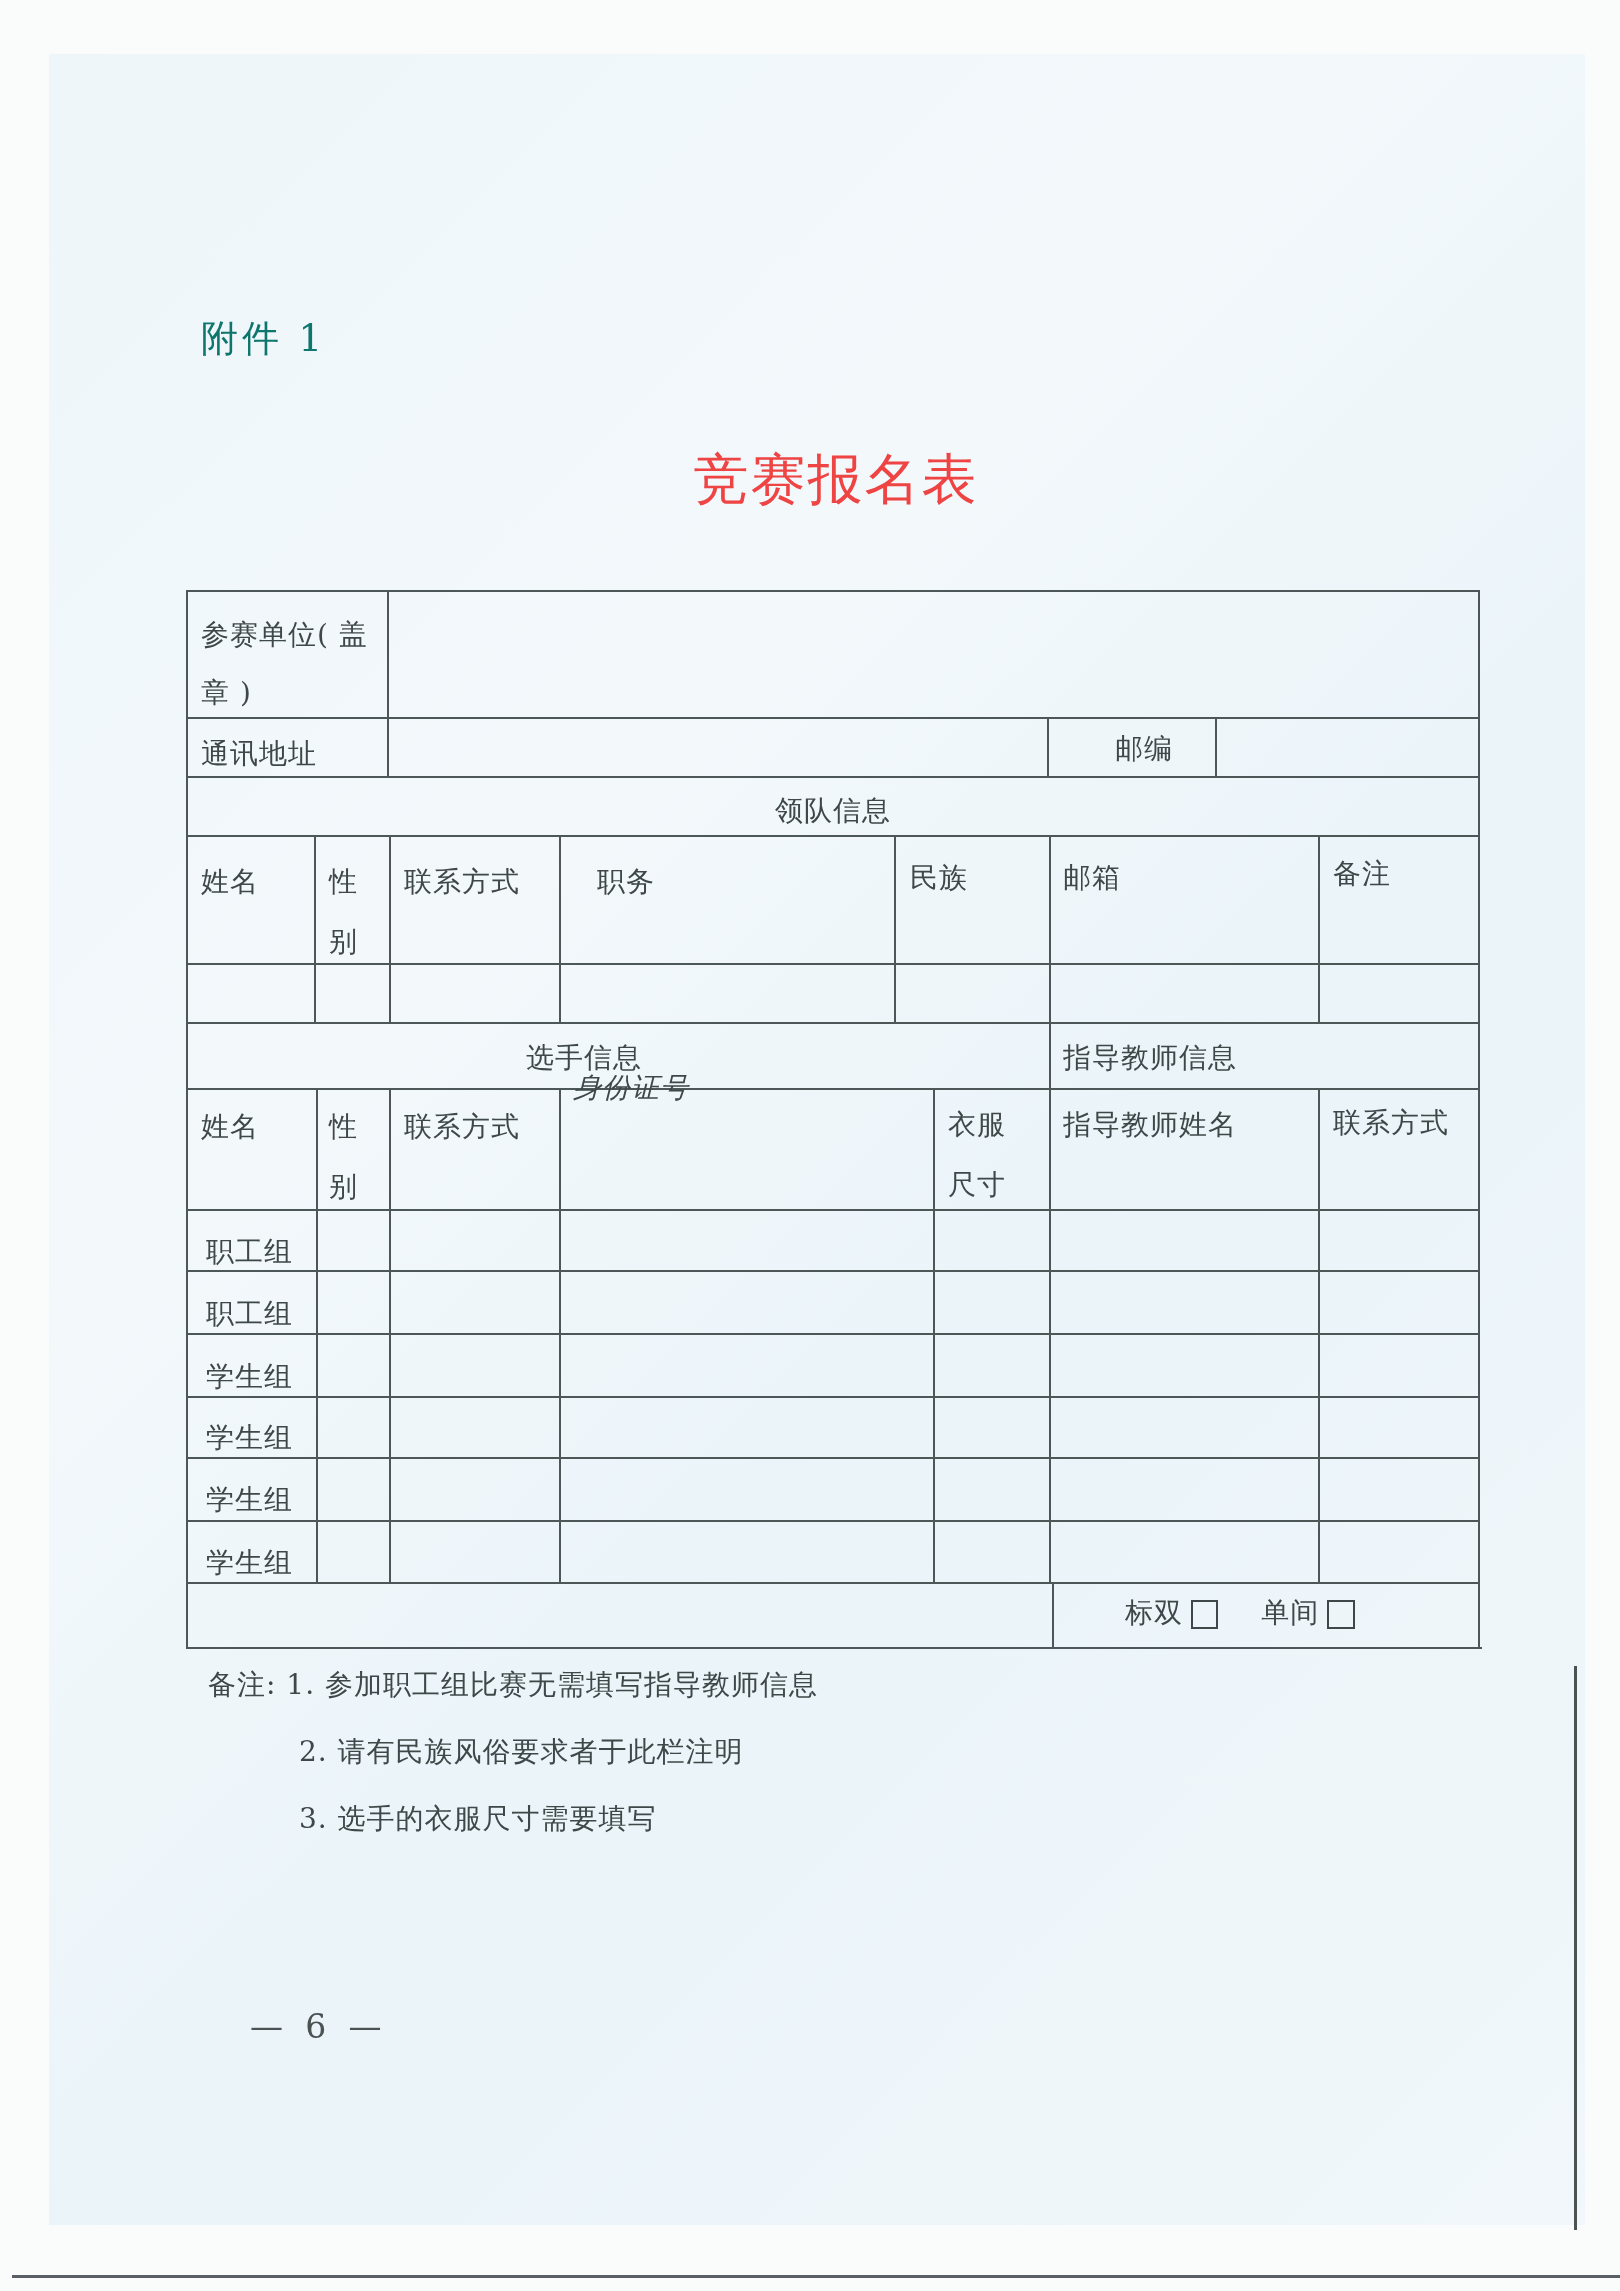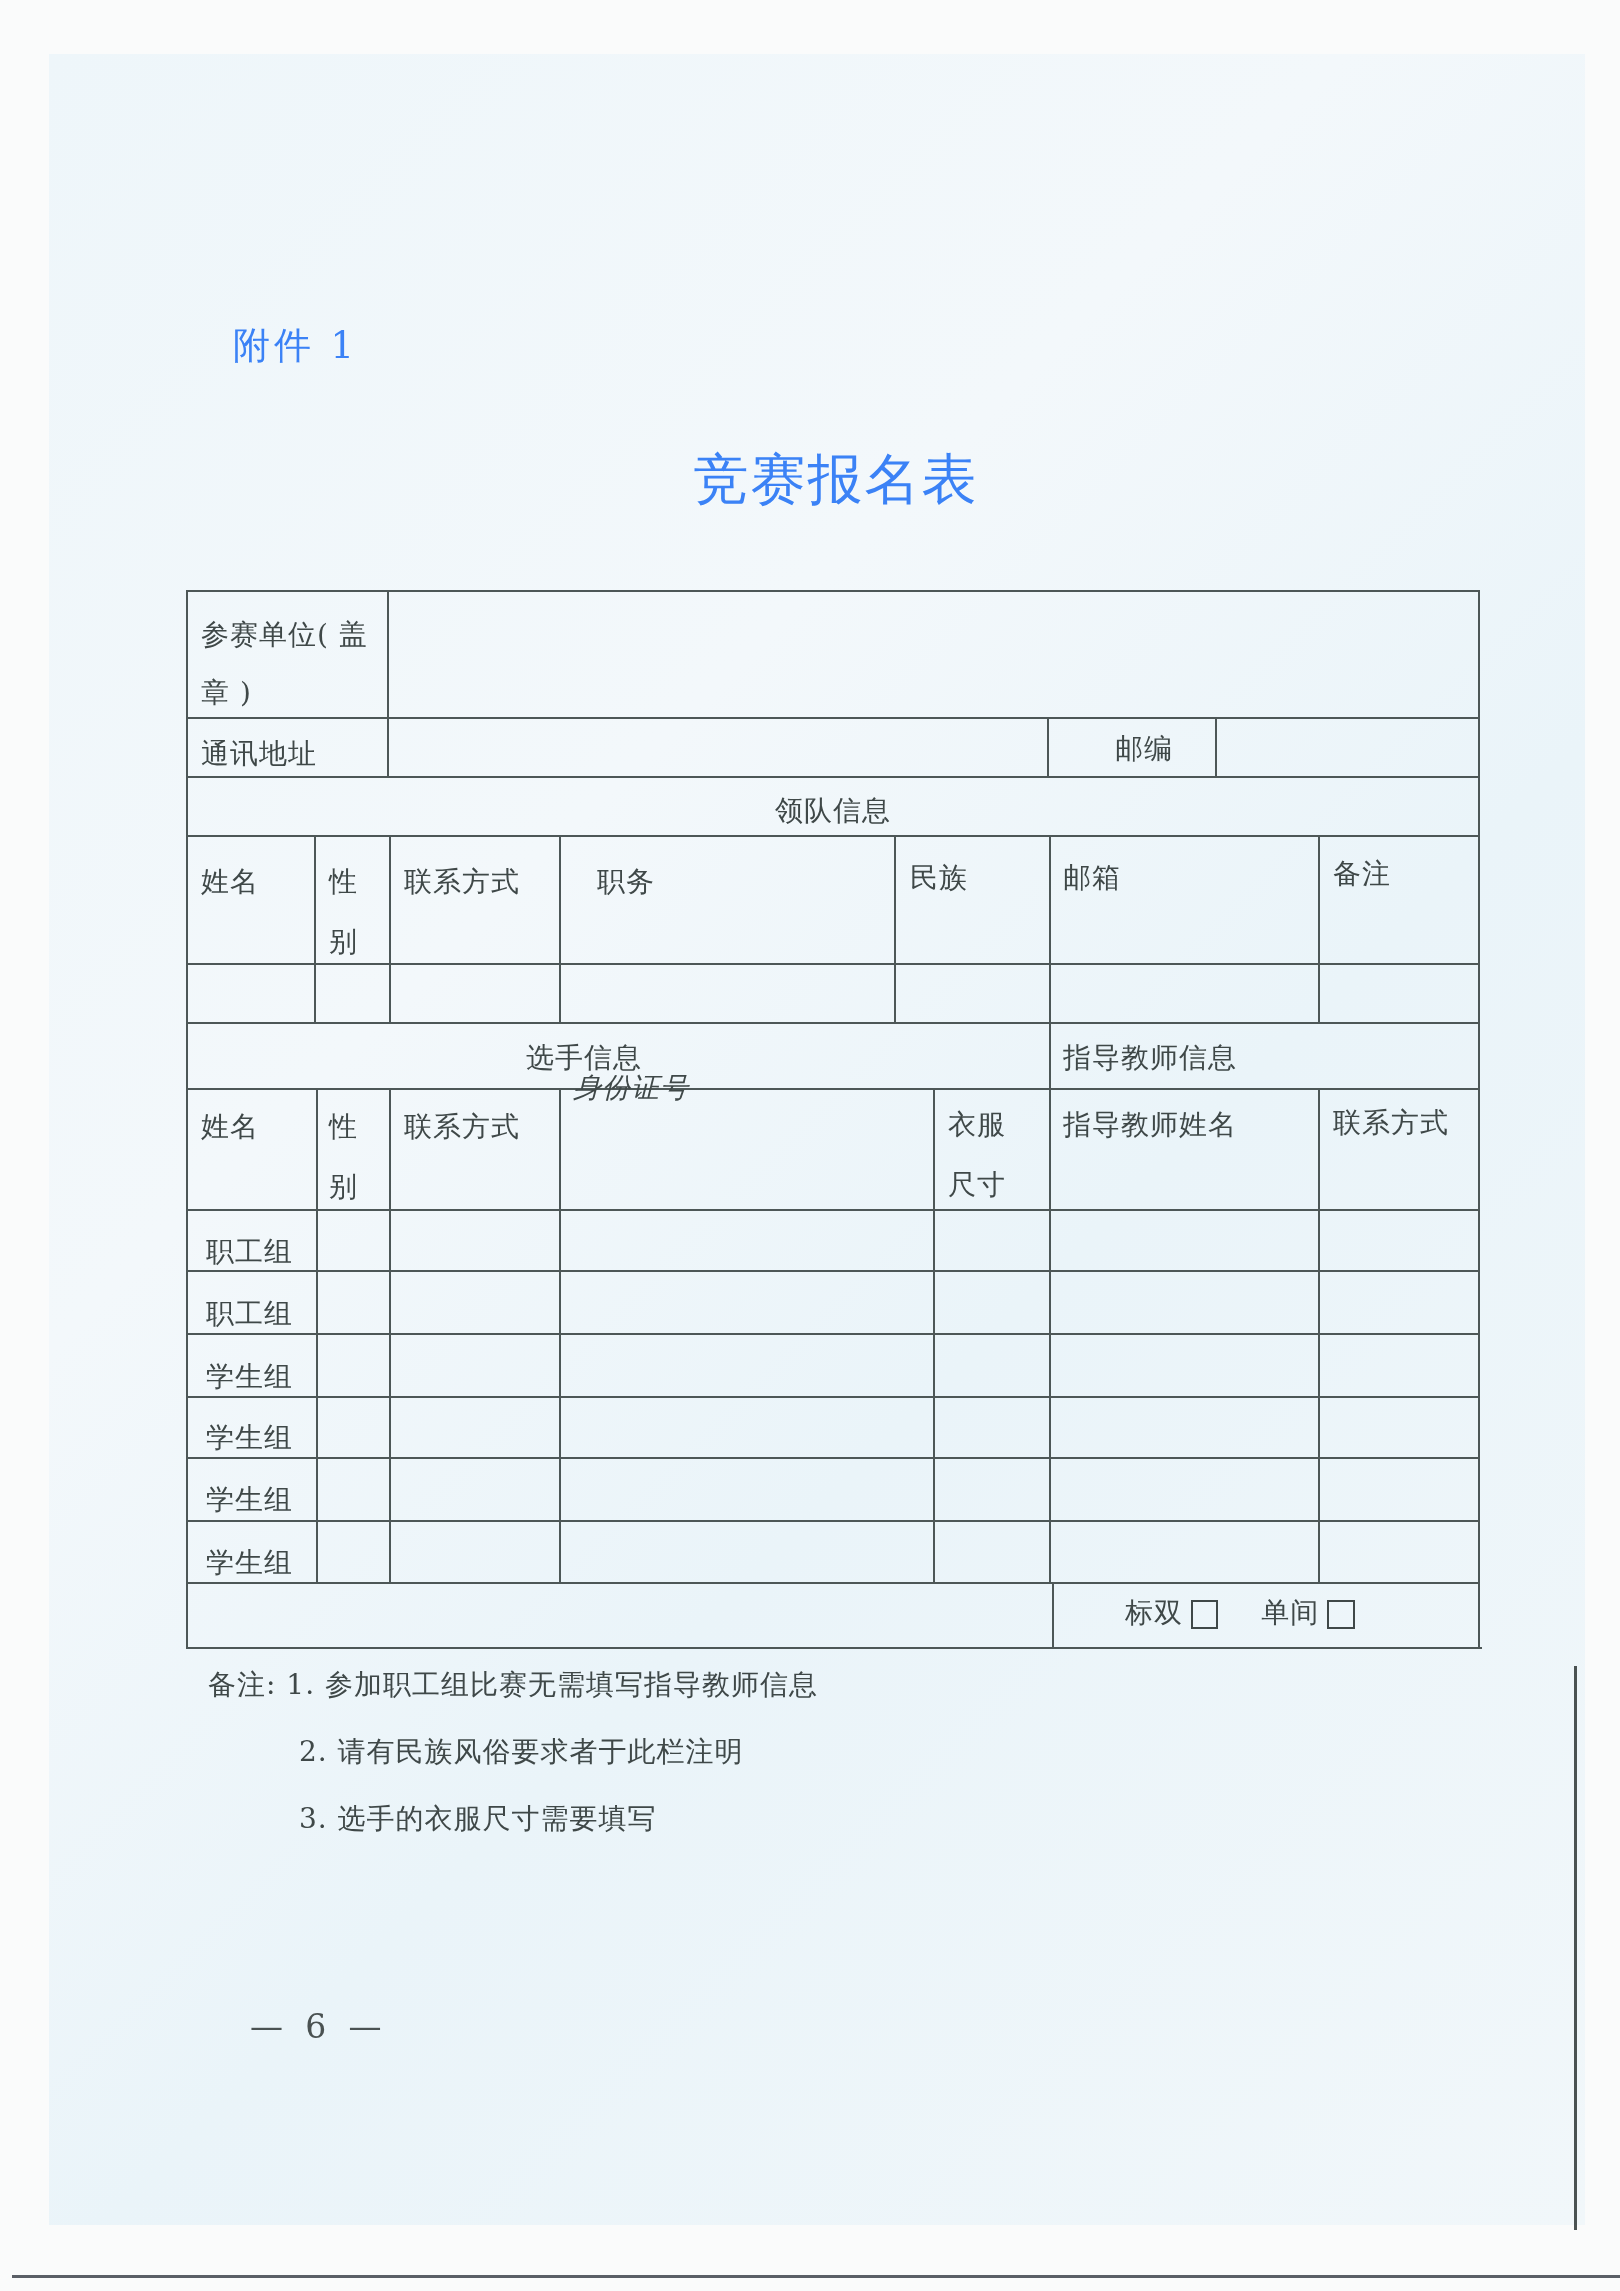--- a/index.html
+++ b/index.html
@@ -9,22 +9,22 @@
     font-family: "DejaVu Serif", "Liberation Serif", serif;
     color: #3f4a4a;
   }
   .scan-tint {
     position: absolute; left: 49px; top: 54px; width: 1536px; height: 2171px;
     background: linear-gradient(135deg, #eef6fa 0%, #f3f8fb 35%, #eaf4f9 60%, #f1f7fa 100%);
   }
   .edge-right { position: absolute; left: 1574px; top: 1666px; width: 2.9px; height: 564px; background: #4a5252; }
   .edge-bottom { position: absolute; left: 11.8px; top: 2275px; width: 1608px; height: 2.9px; background: #5a5f66; }
 
-  .annex { position: absolute; left: 201px; top: 321px; font-size: 37px; letter-spacing: 3.9px; color: #3b82f6; margin-left: 32px; }
-  .title { position: absolute; left: 0; width: 1620px; top: 443px; text-align: center; font-size: 55px; letter-spacing: 2px; color: #3b82f6; padding-left: 52px; box-sizing: border-box; }
+  .annex { position: absolute; left: 201px; top: 314px; font-size: 37px; letter-spacing: 3.9px; color: #0f766e; }
+  .title { position: absolute; left: 0; width: 1620px; top: 443px; text-align: center; font-size: 55px; letter-spacing: 2px; color: #ef4444; padding-left: 52px; box-sizing: border-box; }
 
   .form { position: absolute; left: 0; top: 0; width: 1620px; height: 2292px; }
   .hl, .vl { position: absolute; background: #4d5757; }
   .hl { height: 2px; }
   .vl { width: 2px; }
 
   .t { position: absolute; font-size: 28px; color: #3f4848; white-space: nowrap; letter-spacing: 1px; }
   .t.c { text-align: center; }
   .cell { position: absolute; }
   .box { display: inline-block; width: 23.5px; height: 25.5px; border: 2px solid #3f4848; vertical-align: middle; margin-left: 7.8px; background: transparent; }

